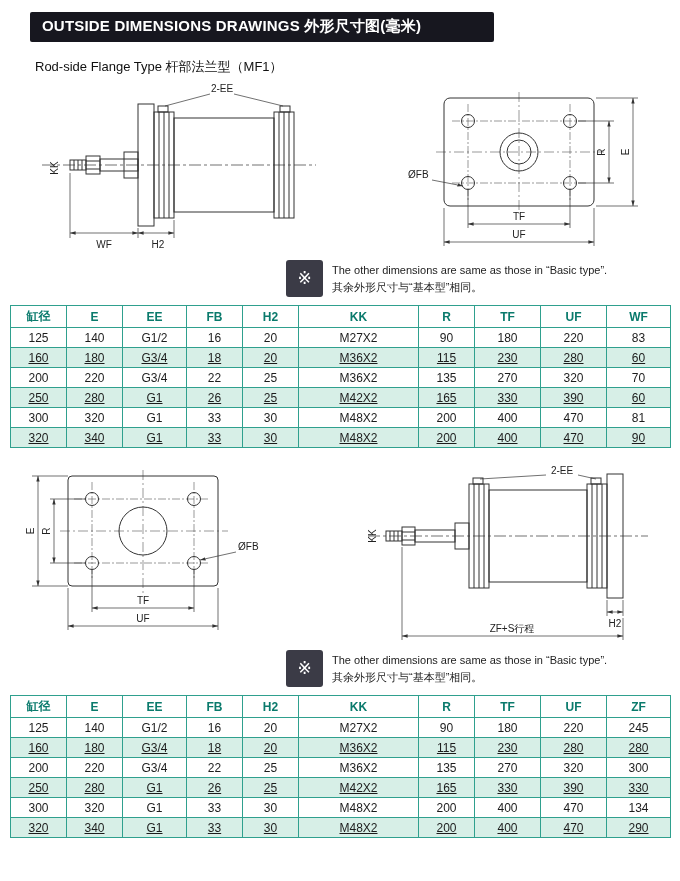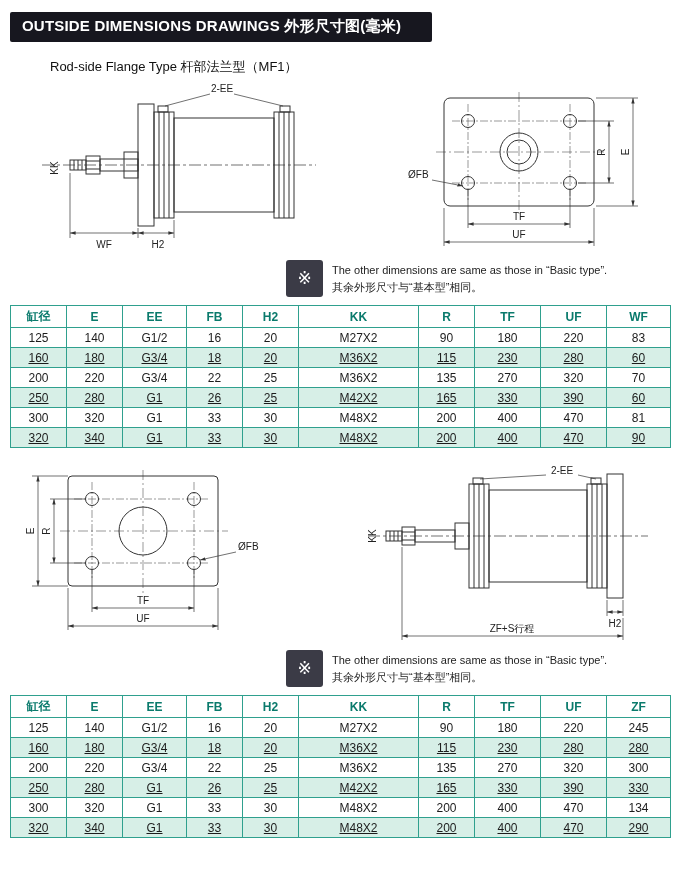--- a/index.html
+++ b/index.html
@@ -3,26 +3,26 @@
 <meta charset="utf-8">
 <style>
   * { margin:0; padding:0; box-sizing:border-box; }
   html,body { background:#ffffff; }
   body {
     width:680px; height:881px; overflow:hidden; position:relative;
     font-family:"Liberation Sans","DejaVu Sans",sans-serif; color:#111;
   }
   .page { padding:12px 10px 0 10px; }
   .title-bar {
-    display:inline-block; width:422px;
+    margin-left:20px; display:inline-block; width:464px;
     background:var(--title-bg,#17171f); color:var(--title-text,#ffffff);
     font-weight:bold; font-size:15px; padding:5px 12px 6px 12px; letter-spacing:.2px;
     border-radius:2px;
   }
-  .subtitle { margin:16px 0 2px 40px; font-size:13px; color:#111; }
+  .subtitle { margin:16px 0 2px 25px; font-size:13px; color:#111; }
   .drawings-row { display:flex; justify-content:space-between; align-items:flex-start; margin:0 14px; }
   .draw-left { margin-top:2px; }
   .draw-right { margin-top:12px; }
   .draw-right2 { margin-top:0; }
   .note { display:flex; gap:9px; align-items:flex-start; margin:4px 14px 8px 276px; }
   .note-badge {
     flex:0 0 37px; width:37px; height:37px; border-radius:3px;
     background:var(--note-badge-bg,#3b3b46); color:#fff;
     display:flex; align-items:center; justify-content:center; font-size:17px;
   }

